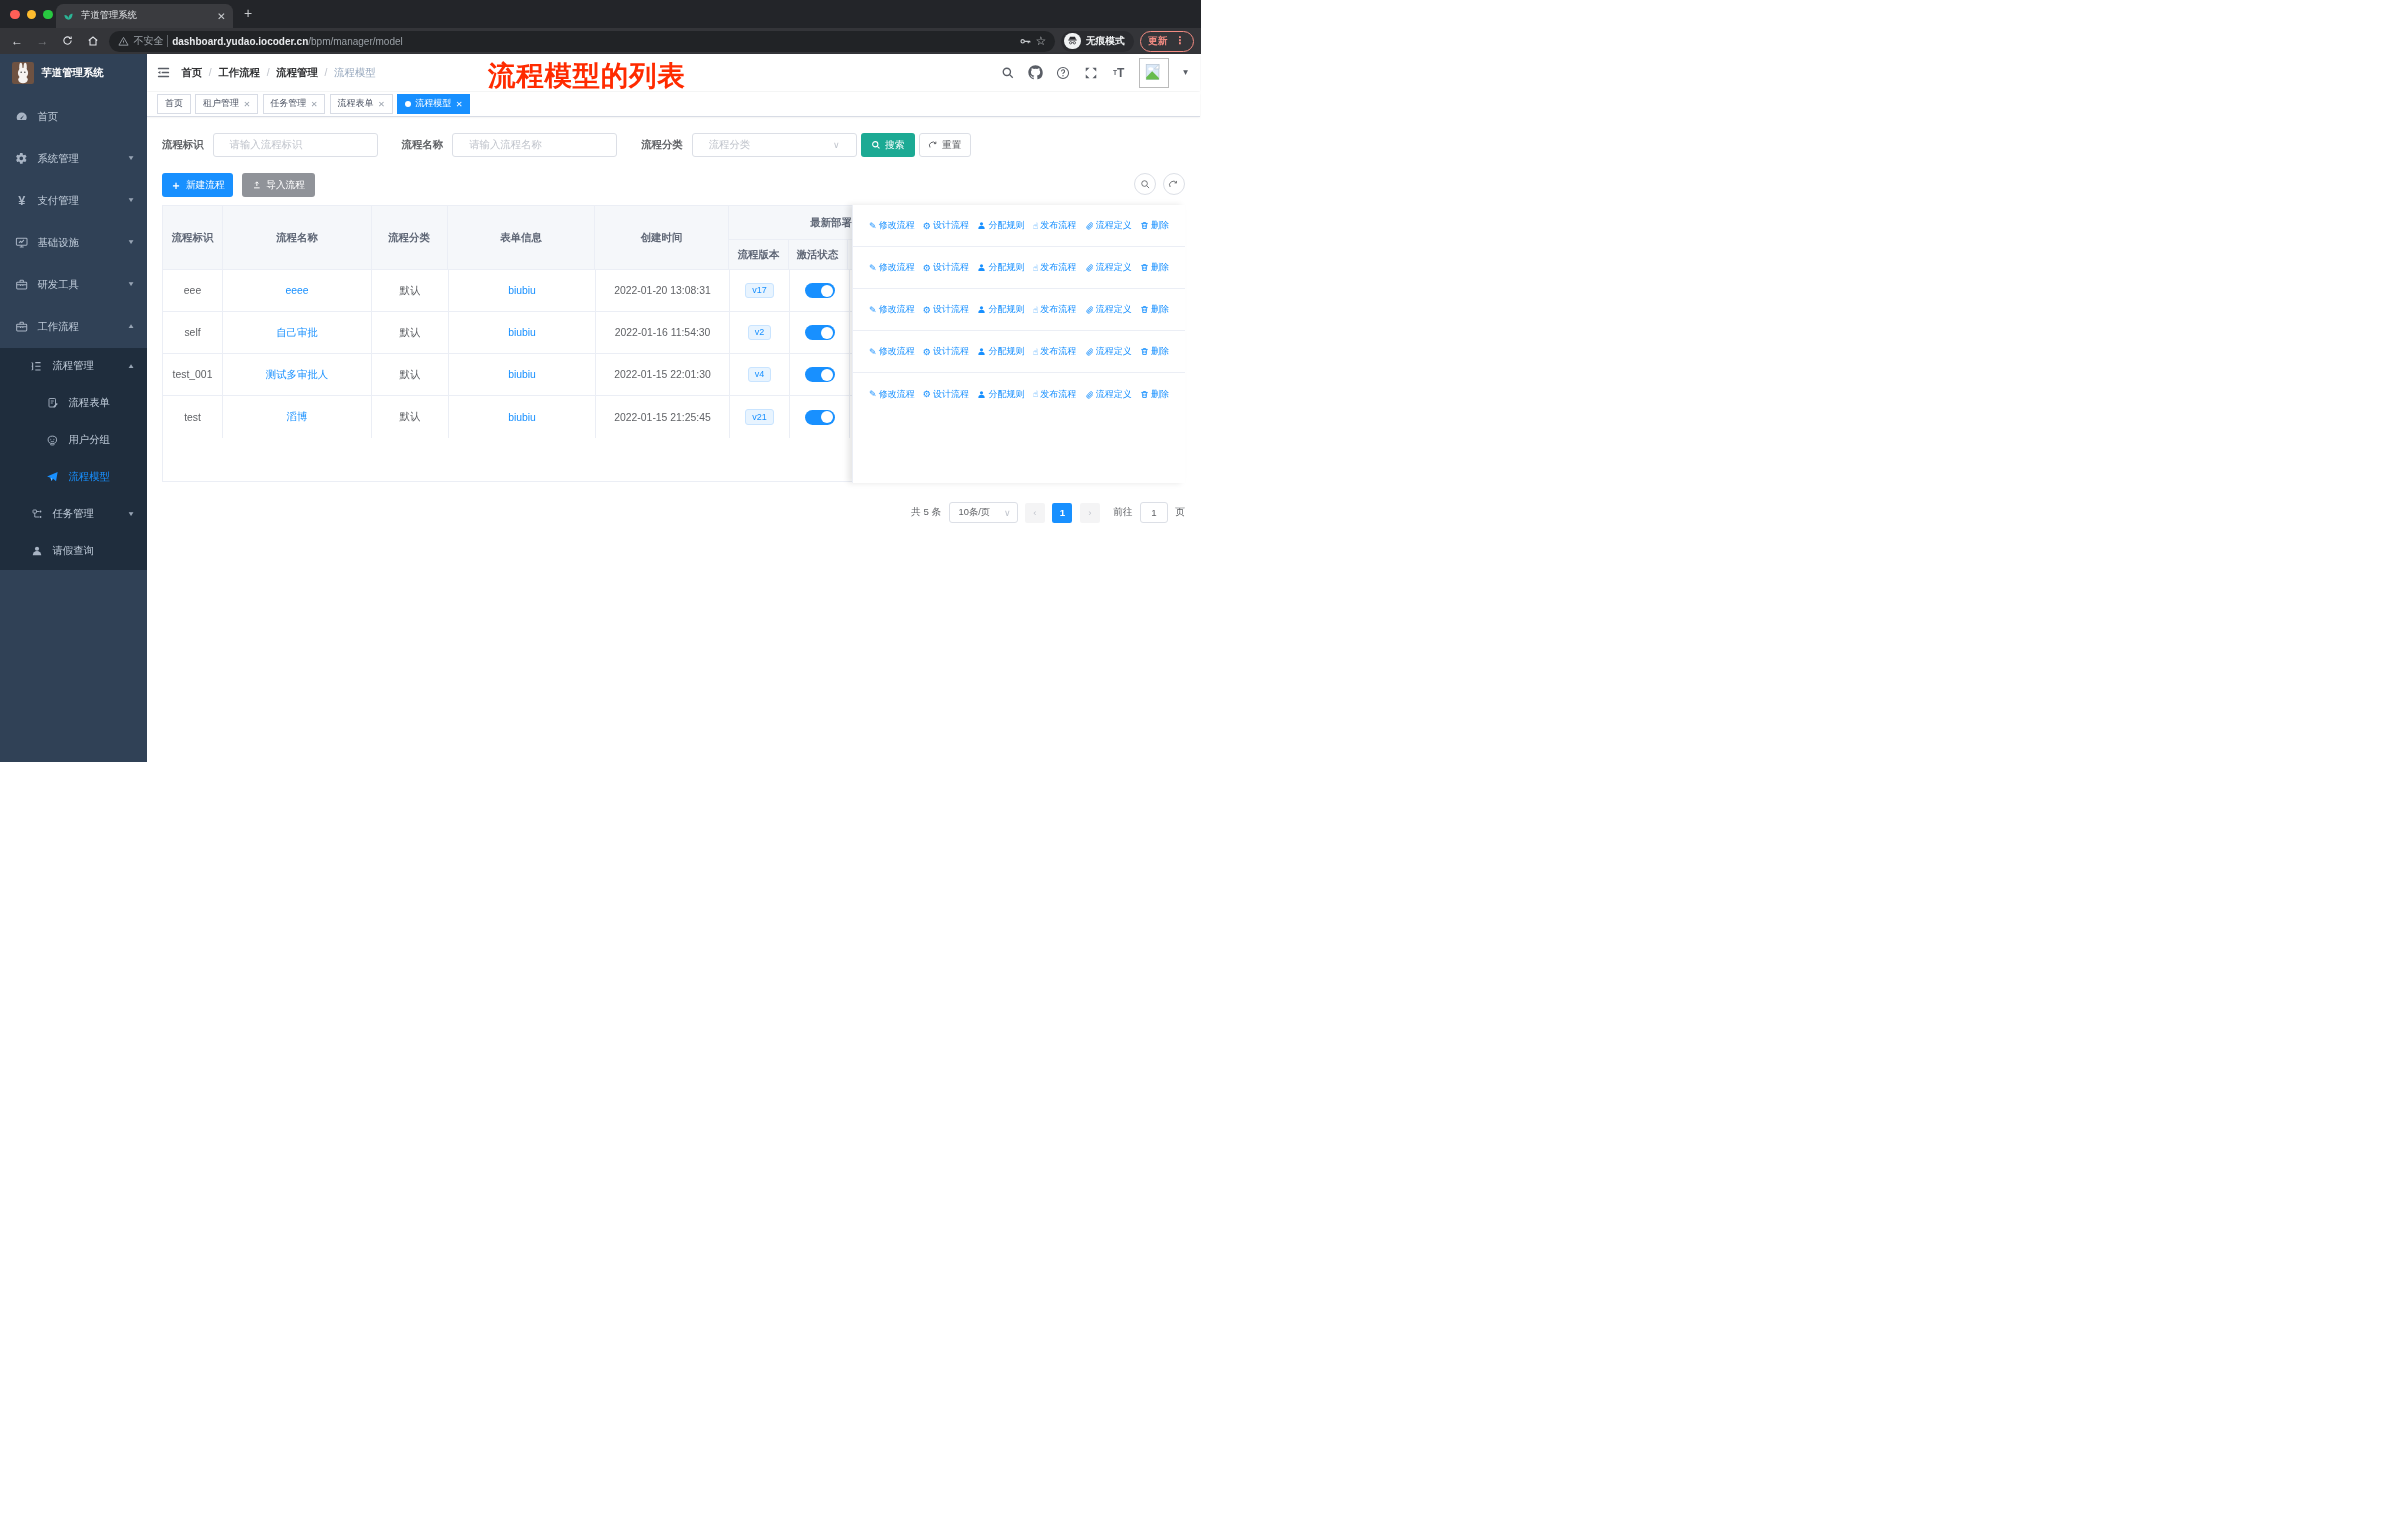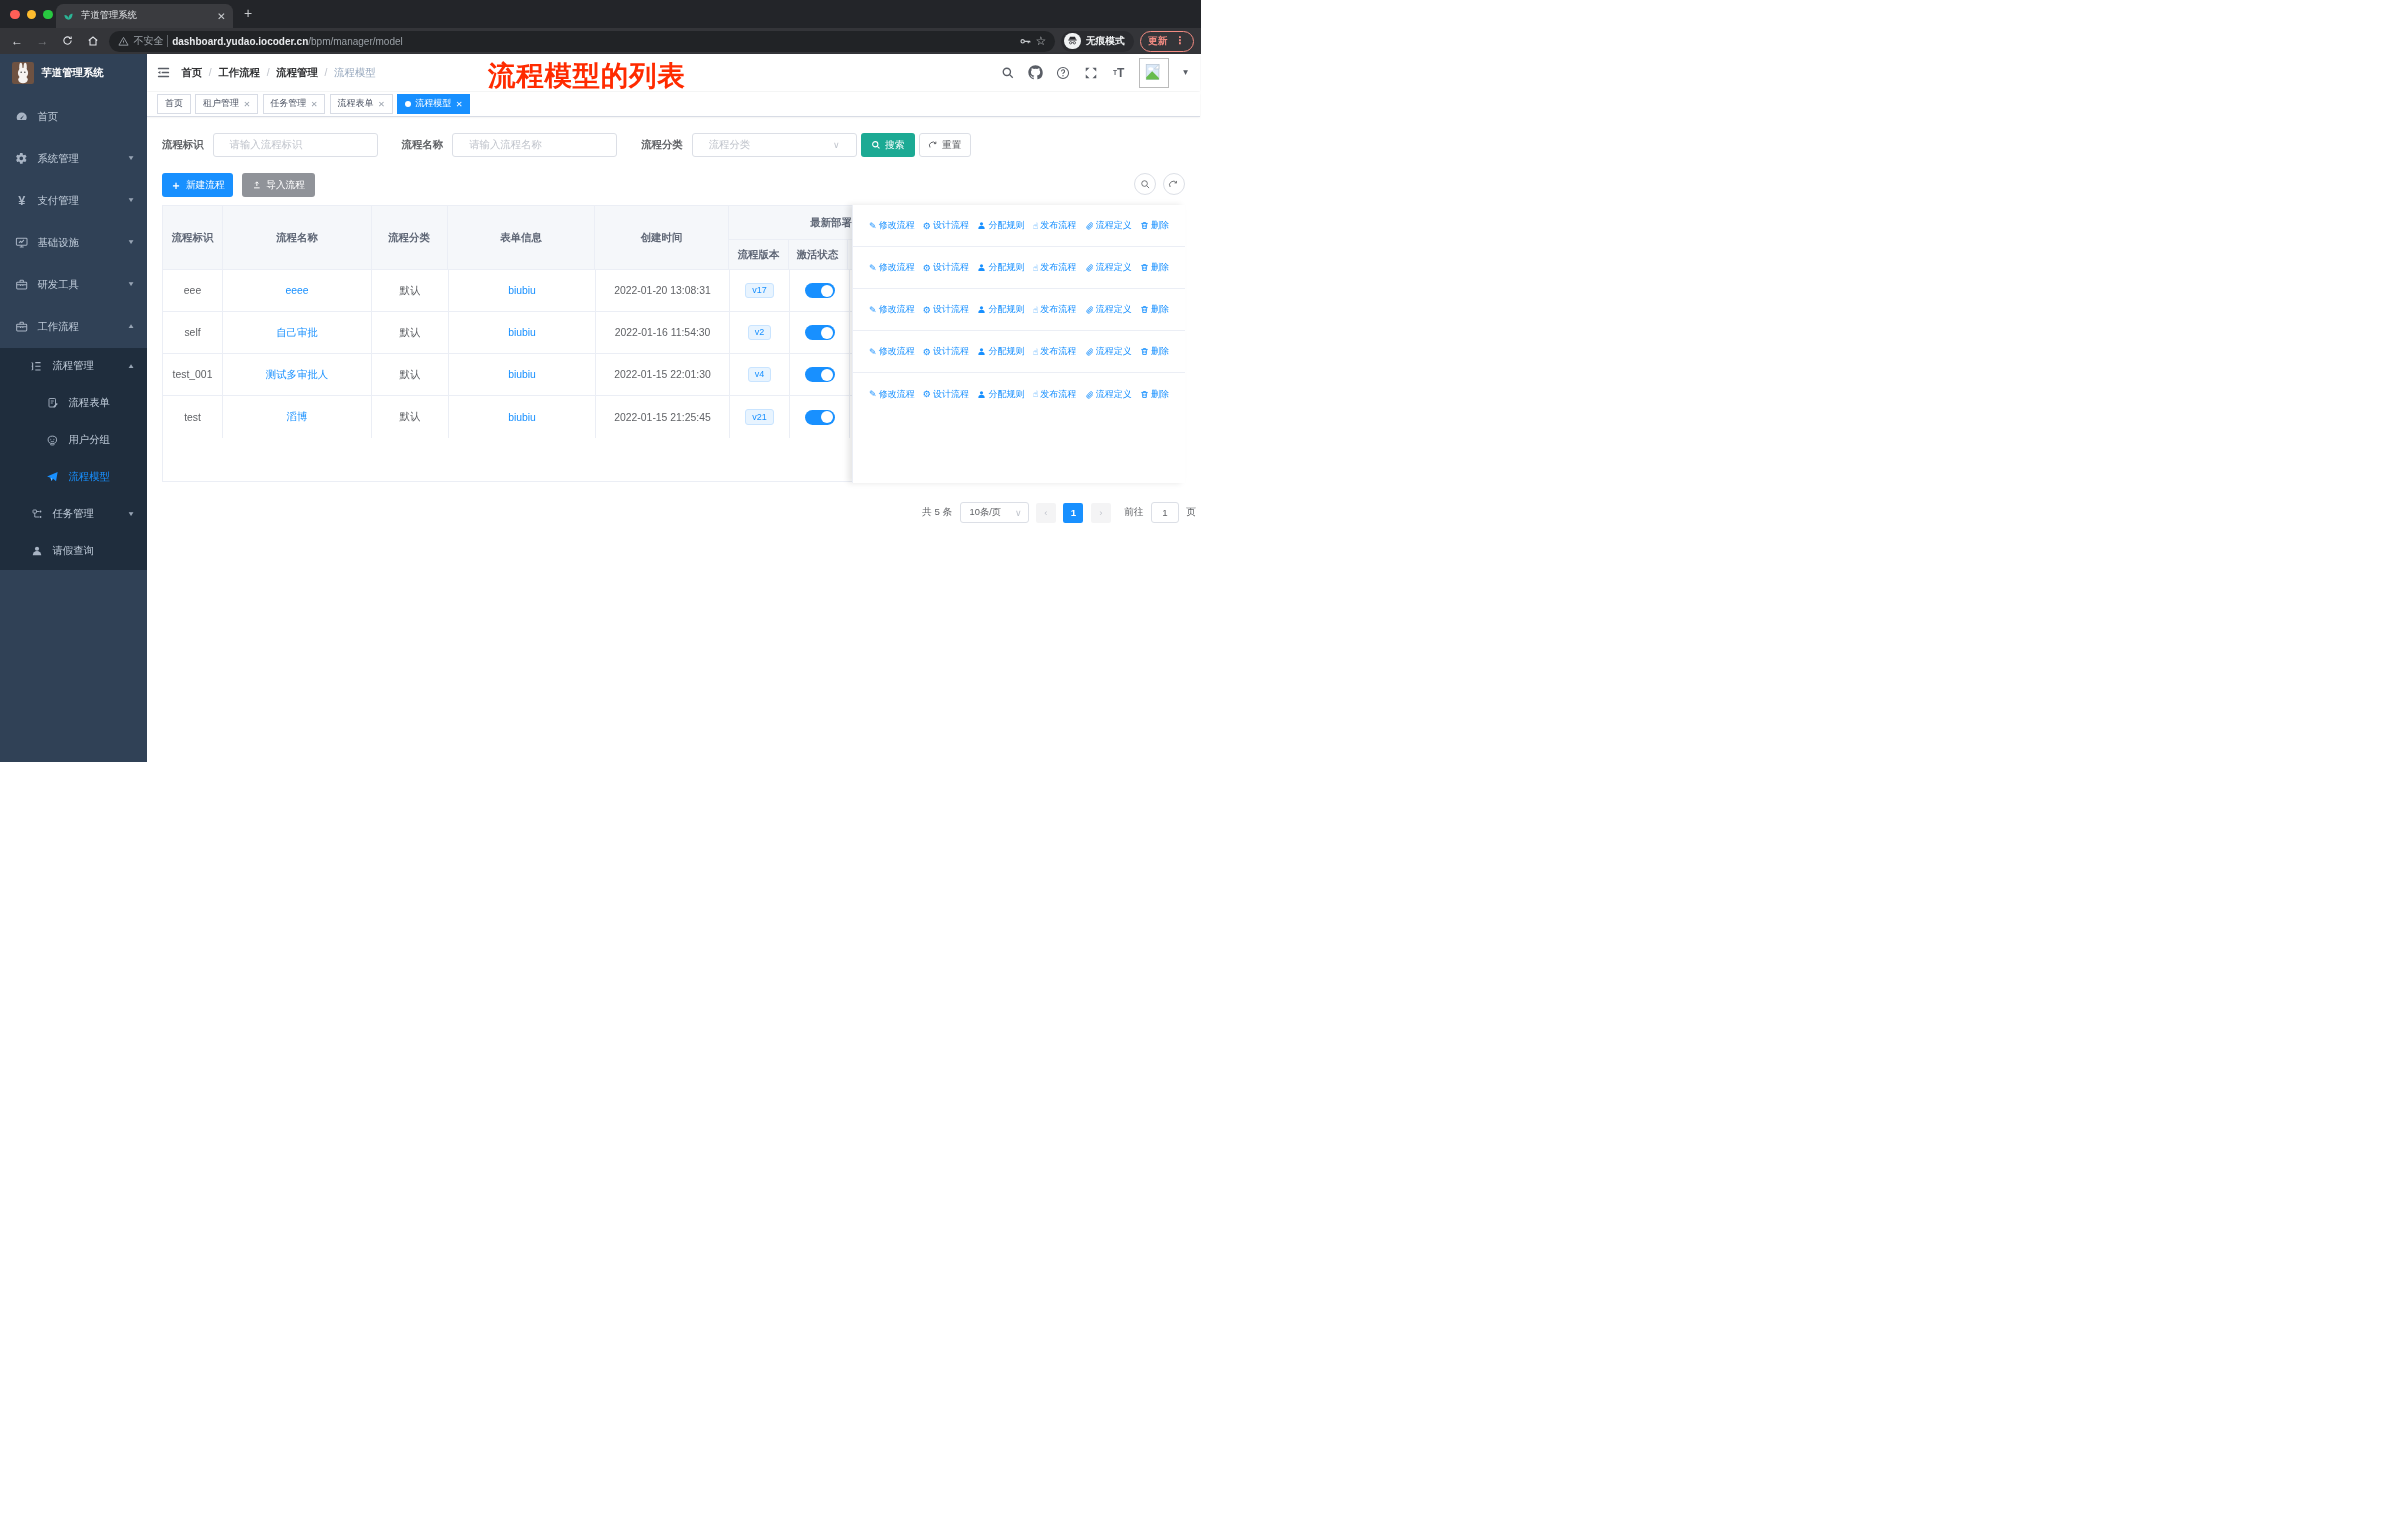--- a/index.html
+++ b/index.html
@@ -102,21 +102,21 @@
   .toggle { width:30px; height:15px; border-radius:7.4px; background:#1890ff; position:relative; cursor:pointer; }
   .toggle .knob { position:absolute; right:1.5px; top:1.5px; width:12px; height:12px; border-radius:50%; background:#fff; }
   .fixed-col { position:absolute; left:689px; top:-0.7px; width:333px; height:278px; box-shadow:-3.7px 0 6px rgba(0,0,0,.10); border-left:0.7px solid #ebeef5; background:#fff; z-index:5; }
   .fixed-head { height:65px; background:#f5f7fa; border-bottom:0.7px solid #ebeef5; display:flex; align-items:center; justify-content:center; font-weight:bold; color:#5e6675; }
   .fixed-row { height:42px; border-bottom:0.7px solid #ebeef5; display:flex; align-items:center; justify-content:center; gap:8.2px; }
   .fixed-row:last-child { border-bottom:none; }
   .act { color:#1890ff; font-size:9px; display:flex; align-items:center; gap:2.2px; cursor:pointer; white-space:nowrap; }
   .ai { display:flex; align-items:center; font-size:9px; }
 
   
-  .pagination { left:173px; top:502px; width:1023px; display:flex; align-items:center; justify-content:flex-end; gap:7.4px; font-size:9.7px; color:#606266; }
+  .pagination { left:162px; top:502px; width:1023px; display:flex; align-items:center; justify-content:flex-end; gap:7.4px; font-size:9.7px; color:#606266; }
   .psel { width:69px; height:21px; border:0.7px solid #dcdfe6; border-radius:3px; display:flex; align-items:center; justify-content:space-between; padding:0 6px 0 9px; font-size:9.3px; background:#fff; cursor:pointer; }
   .pbtn { width:20px; height:20px; background:#f4f4f5; border-radius:2.2px; display:flex; align-items:center; justify-content:center; color:#c0c4cc; font-size:9.7px; cursor:pointer; }
   .pcur { width:20px; height:20px; background:#1890ff; color:#fff; border-radius:2.2px; display:flex; align-items:center; justify-content:center; font-weight:bold; cursor:pointer; }
   .goto-input { width:28px; height:21px; border:0.7px solid #dcdfe6; border-radius:3px; display:flex; align-items:center; justify-content:center; background:#fff; }
 </style>
 </head>
 <body>
 
 <div class="abs tabstrip">
   <div class="abs win-dots">

